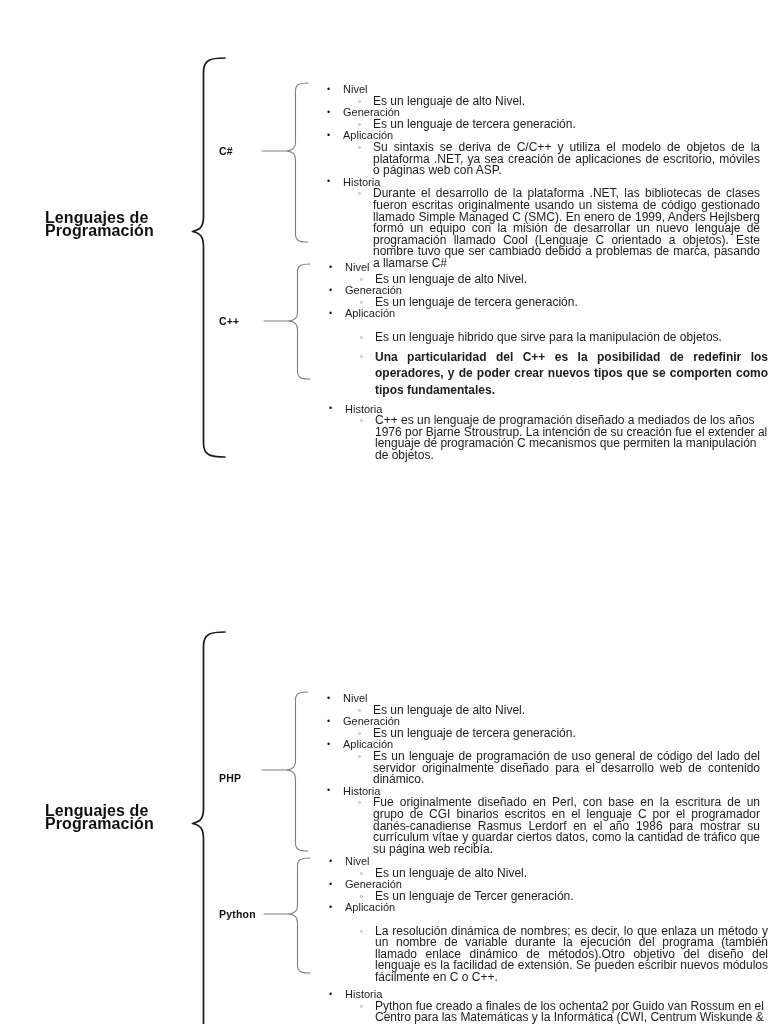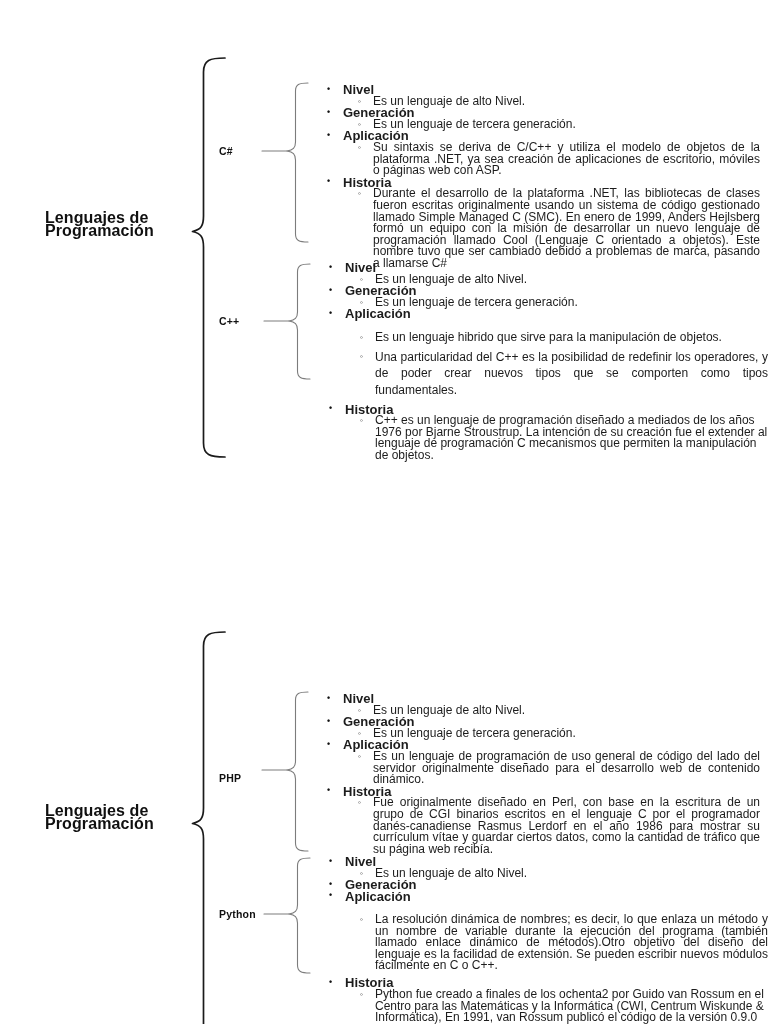--- a/index.html
+++ b/index.html
@@ -56,22 +56,22 @@
   
   .outline {
     position: absolute;
     font-size: 8.3px;
     line-height: 11.6px;
     color: #1c1c1c;
   }
   .lvl1 {
     position: relative;
     padding-left: 21px;
-    font-weight: bold;
-    font-size: 13px;
+    font-weight: normal;
+    font-size: 11px;
     margin: 0;
   }
   .lvl1::before {
     content: "\2022";
     position: absolute;
     left: 5px;
     top: -0.5px;
     font-size: 9px;
     line-height: inherit;
     color: #111;
@@ -88,21 +88,21 @@
     position: absolute;
     left: 36px;
     top: 0px;
     font-size: 8px;
     line-height: inherit;
     color: #111;
   }
   .just { text-align: justify; }
   .gap-before { margin-top: 11.6px; }
   .gap-before-sm { margin-top: 5.5px; }
-  .lh-wide { line-height: 16.5px; }
+  .lh-wide { line-height: 16.5px; font-weight: bold; }
   .u { text-decoration: underline; }
 </style>
 </head>
 <body>
 
 <div class="page">
 
   <svg class="brace-layer" viewBox="0 0 768 1024" width="768" height="1024" xmlns="http://www.w3.org/2000/svg">
 
     <g fill="none" stroke="#1a1a1a" stroke-width="1.7" stroke-linecap="round" stroke-linejoin="round">
@@ -216,20 +216,21 @@
     </div>
 
     <div class="lang-label" style="left:219px; top:908px;text-align:right;">Python</div>
 
     <div class="outline" style="left:324px; top:856px; width:444px;">
 
       <div class="lvl1">Nivel</div>
       <div class="lvl2">Es un lenguaje de alto Nivel.</div>
 
       <div class="lvl1">Generación</div>
+      <div class="lvl2">Es un lenguaje de Tercer  generación.</div>
 
       <div class="lvl1">Aplicación</div>
       <div class="lvl2 just gap-before">La resolución dinámica de nombres; es decir, lo que enlaza un método y un nombre de variable durante la ejecución del programa (también llamado enlace dinámico de métodos).Otro objetivo del diseño del lenguaje es la facilidad de extensión. Se pueden escribir nuevos módulos fácilmente en C o C++.</div>
 
       <div class="lvl1 gap-before-sm">Historia</div>
       <div class="lvl2"><span>Python fue creado a finales de los ochenta2 por Guido van Rossum en el Centro para las Matemáticas y la Informática (CWI, Centrum Wiskunde &amp; Informática), En 1991, van Rossum publicó el código de la versión 0.9.0 en </span><span class="u">alt.sources</span><span>.</span></div>
     </div>
   </div>
 
 </div>

